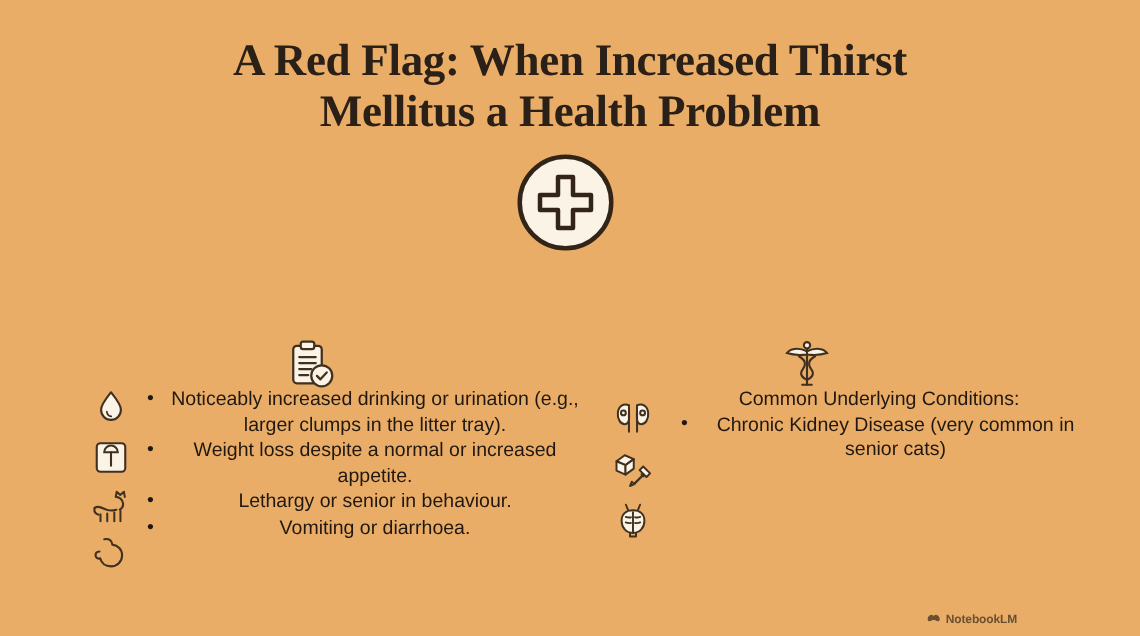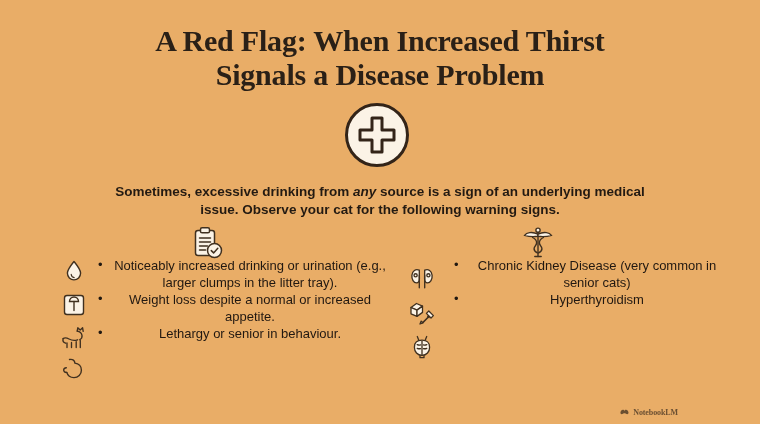--- a/index.html
+++ b/index.html
@@ -173,45 +173,41 @@
     gap: 3px;
     opacity: 0.72;
   }
   .watermark .wm-logo { width: 10px; height: 10px; }
   .watermark .wm-logo svg { display: block; }
   .watermark .wm-text {
     font-size: 8px;
     font-weight: 700;
     letter-spacing: -0.1px;
     color: #3a2b1d;
-    font-family: Liberation Serif, serif;
   }
 </style>
 </head>
 <body>
 
 <div id="slide">
 
   <div class="title">
     <span>A Red Flag: When Increased Thirst</span>
-    <span class="l2">Signals a Disease Problem</span>
+    <span class="l2">Mellitus a Health Problem</span>
   </div>
 
   <div class="cross-badge">
     <div class="ring"></div>
     <div class="plus">
       <svg viewBox="0 0 40 40" width="40" height="40" aria-hidden="true">
         <path d="M15 3 H25 V15 H37 V25 H25 V37 H15 V25 H3 V15 H15 Z" fill="#fbf3e6" stroke="#332418" stroke-width="3" stroke-linejoin="round"></path>
       </svg>
     </div>
   </div>
 
-  <div class="subtitle">
-    <span>Sometimes, excessive drinking from </span><i>any</i><span> source is a sign of an underlying medical issue. Observe your cat for the following warning signs.</span>
-  </div>
 
   <div class="sec-icon" id="clipboard-icon">
     <svg viewBox="0 0 34 34" width="34" height="34" aria-hidden="true">
       <g fill="none" stroke="#40301f" stroke-width="1.5">
         <rect x="5.5" y="4.5" width="19" height="25" rx="2.5" fill="#fbf3e6"></rect>
         <rect x="10.5" y="1.8" width="9" height="5" rx="1.6" fill="#fbf3e6"></rect>
         <path d="M9.5 12h11M9.5 16h11M9.5 20h8M9.5 24h6" stroke-linecap="round"></path>
         <circle cx="24.5" cy="24.5" r="7" fill="#fbf3e6"></circle>
         <path d="M21.3 24.6l2.3 2.3 4.2-4.6" stroke-linecap="round" stroke-linejoin="round"></path>
       </g>
@@ -274,20 +270,21 @@
           </svg>
         </div>
 
       </div>
 
       <div class="list">
         <ul class="bullets">
           <li>Noticeably increased drinking or urination (e.g., larger clumps in the litter tray).</li>
           <li>Weight loss despite a normal or increased appetite.</li>
           <li>Lethargy or senior in behaviour.</li>
+          <li>Vomiting or diarrhoea.</li>
         </ul>
       </div>
     </div>
   </div>
 
   <div class="col" id="col-right">
     <div class="col-row">
       <div class="icon-rail">
 
         <div class="rail-icon" style="margin-top:7px;margin-bottom:8px;">
@@ -325,23 +322,23 @@
               <path d="M9.2 10.6c1.2.5 2.3.6 3.4.3M18.8 10.6c-1.2.5-2.3.6-3.4.3" fill="none"></path>
               <path d="M9.2 14.3c1.2.5 2.3.6 3.4.3M18.8 14.3c-1.2.5-2.3.6-3.4.3" fill="none"></path>
               <path d="M12 21.5v2.2h4v-2.2" fill="none"></path>
             </g>
           </svg>
         </div>
 
       </div>
 
       <div class="list">
+        <p class="head">Common Underlying Conditions:</p>
         <ul class="bullets">
           <li>Chronic Kidney Disease (very common in senior cats)</li>
-          <li>Hyperthyroidism</li>
         </ul>
       </div>
     </div>
   </div>
 
 
   <div class="watermark">
     <span class="wm-logo">
       <svg viewBox="0 0 12 12" width="10" height="10" aria-hidden="true">
         <path d="M2 8.6c-.9 0-1.5-.7-1.5-1.7 0-1.8 1.3-3.6 3-3.6 1 0 1.6.6 1.8 1.5.2-.9.9-1.5 1.9-1.5 1.7 0 3 1.8 3 3.6 0 1-.6 1.7-1.5 1.7-1.3 0-1.8-1-2.6-1h-1.5c-.8 0-1.3 1-2.6 1z" fill="#3a2b1d"></path>

